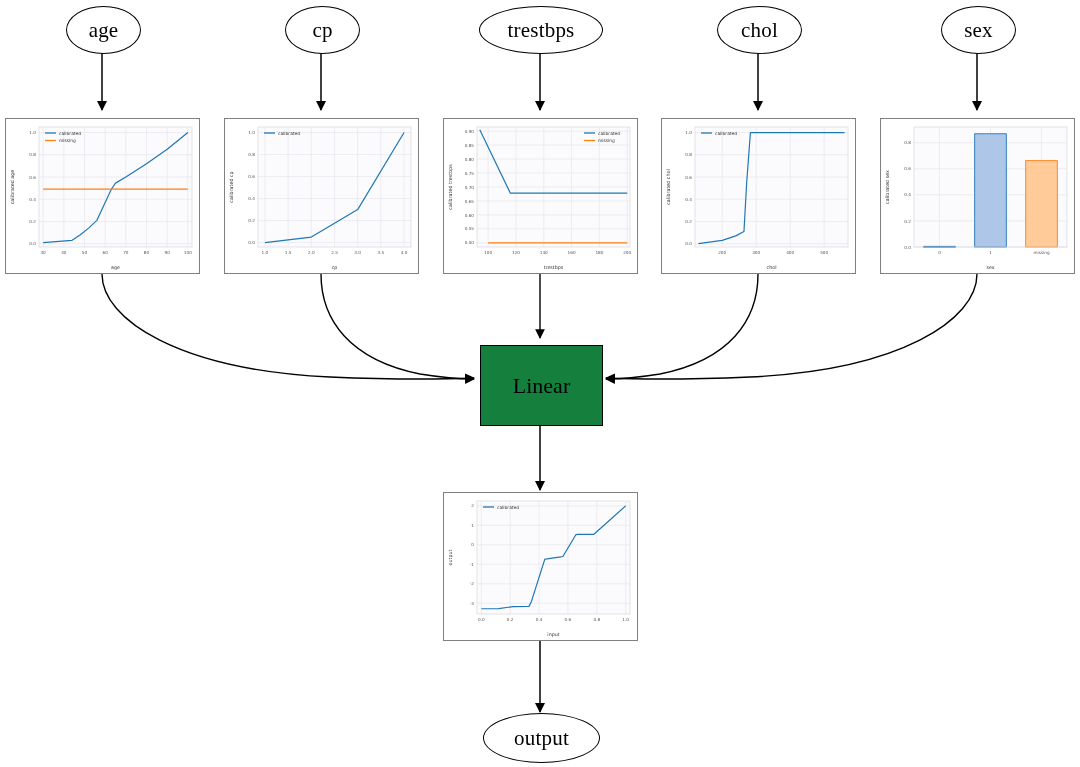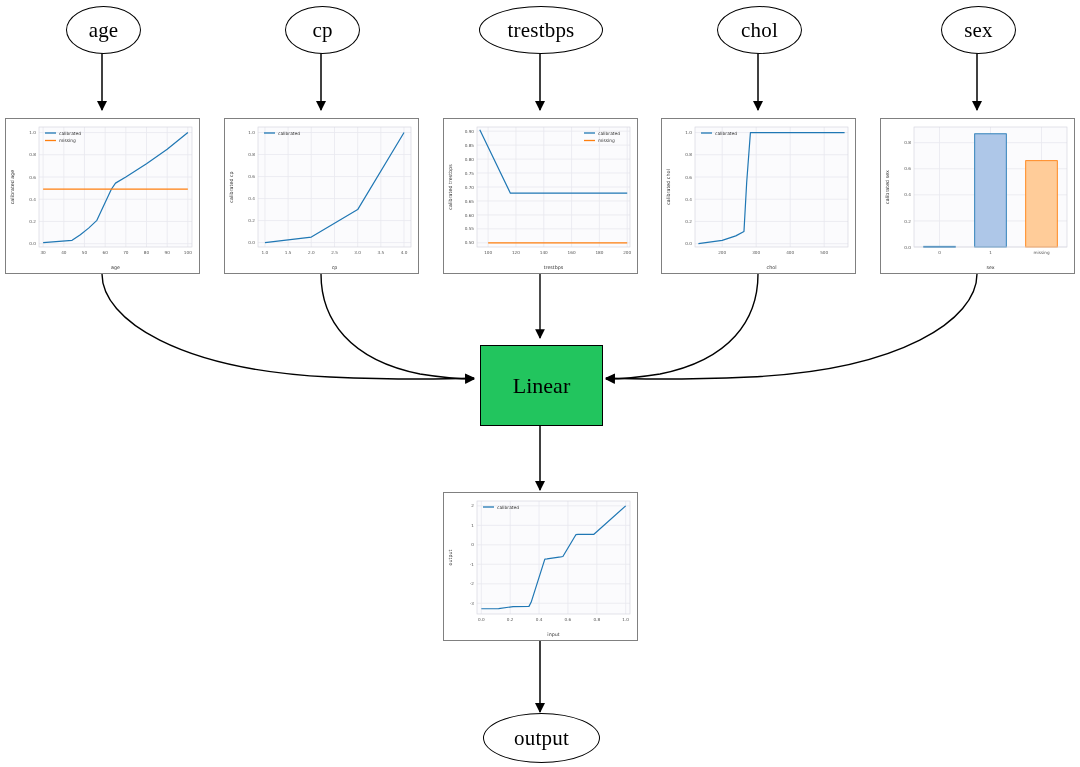--- a/index.html
+++ b/index.html
@@ -42,21 +42,21 @@
   }
   .node-ellipse .lbl {
     font-size: 21px;
     line-height: 1;
     letter-spacing: 0.2px;
   }
   
   .node-box {
     position: absolute;
     border: 1.5px solid #000;
-    background: #22c55e;
+    background: #15803d;
     display: flex;
     align-items: center;
     justify-content: center;
   }
   .node-box .lbl {
     font-family: "Liberation Serif", serif;
     font-size: 22px;
     color: #000;
   }
   

